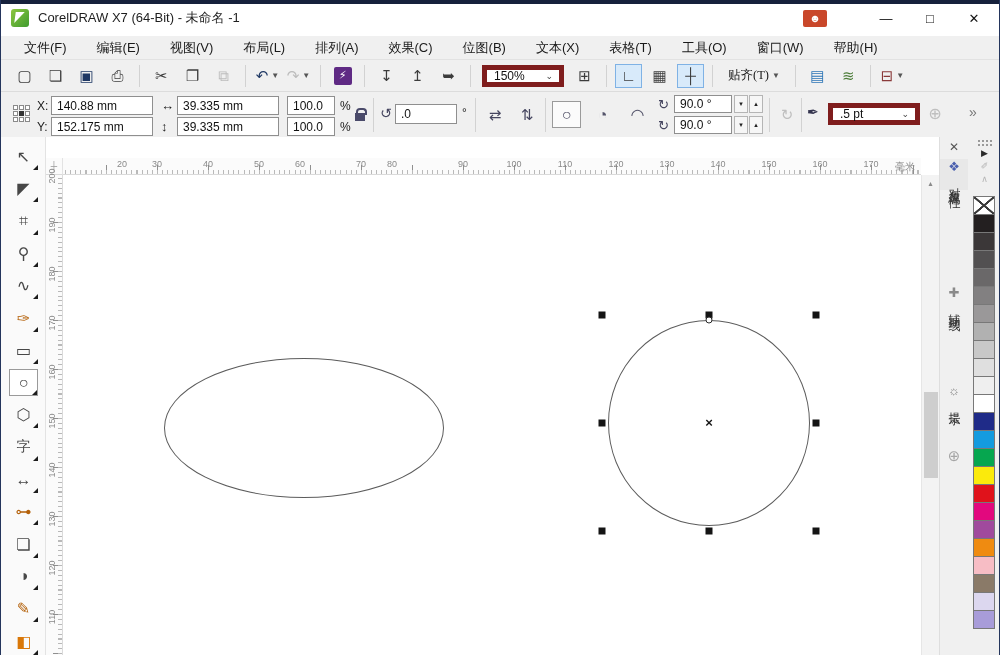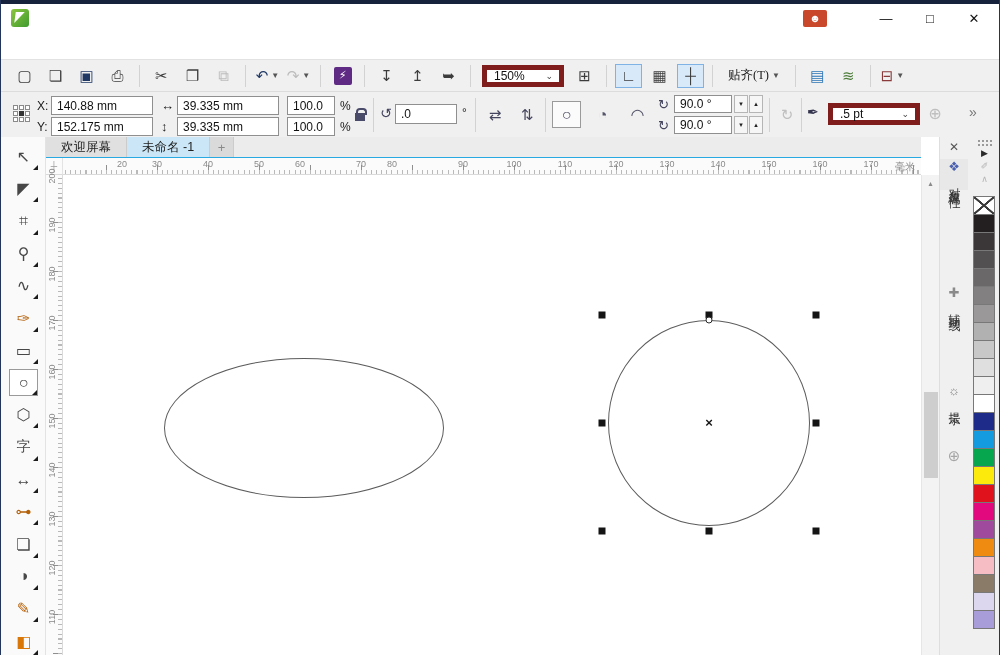--- a/index.html
+++ b/index.html
@@ -102,28 +102,43 @@
   .swatch{width:22px;height:19px;border:1px solid #787878;margin-top:-1px;}
   .swatch.no-color{background-color:#fff;background-image:linear-gradient(to top right,transparent 45%,#3a3a3a 47%,#3a3a3a 53%,transparent 55%),linear-gradient(to bottom right,transparent 45%,#3a3a3a 47%,#3a3a3a 53%,transparent 55%);}
 </style>
 </head>
 <body>
 
 <div class="app">
 
   <div class="titlebar">
     <span class="logo"></span>
+    <span class="title">CorelDRAW X7 (64-Bit) - 未命名 -1</span>
     <span class="win-controls">
       <span class="user-badge">☻</span>
       <span class="wc">—</span>
       <span class="wc">□</span>
       <span class="wc">✕</span>
     </span>
   </div>
 
+  <div class="menubar">
+      <div class="menu-item">文件(F)</div>
+      <div class="menu-item">编辑(E)</div>
+      <div class="menu-item">视图(V)</div>
+      <div class="menu-item">布局(L)</div>
+      <div class="menu-item">排列(A)</div>
+      <div class="menu-item">效果(C)</div>
+      <div class="menu-item">位图(B)</div>
+      <div class="menu-item">文本(X)</div>
+      <div class="menu-item">表格(T)</div>
+      <div class="menu-item">工具(O)</div>
+      <div class="menu-item">窗口(W)</div>
+      <div class="menu-item">帮助(H)</div>
+    </div>
 
   <div class="toolbar">
       <div class="tbtn">
         <span>▢</span>
       </div>
       <div class="tbtn">
         <span>❏</span>
       </div>
       <div class="tbtn">
         <span style="color: rgb(31, 56, 100);">▣</span>
@@ -250,25 +265,20 @@
     <span class="psep" style="left:800px;"></span>
     <span class="pb" style="left:806px;top:12px;font-size:14px;color:#33334d;">✒</span>
     <div class="combo" style="position:absolute;left:822px;top:11px;width:92px;">
       <span>.5 pt</span>
       <span class="dda">⌄</span>
     </div>
     <span class="pbtn dis" style="left:922px;top:10px;font-size:16px;">⊕</span>
     <span class="pb" style="left:968px;top:12px;font-size:14px;color:#777;">»</span>
   </div>
 
-  <div class="tabbar">
-      <div class="doc-tab">欢迎屏幕</div>
-      <div class="doc-tab active">未命名 -1</div>
-      <div class="newtab">+</div>
-    </div>
 
   <div class="corner">┼</div>
   <div class="hruler">
     <span class="hunit">毫米</span>
   <span class="hnum" style="left: 59px;">20</span>
       <span class="hnum" style="left: 94px;">30</span>
       <span class="hnum" style="left: 145px;">40</span>
       <span class="hnum" style="left: 196px;">50</span>
       <span class="hnum" style="left: 237px;">60</span>
       <span class="hnum" style="left: 298px;">70</span>

